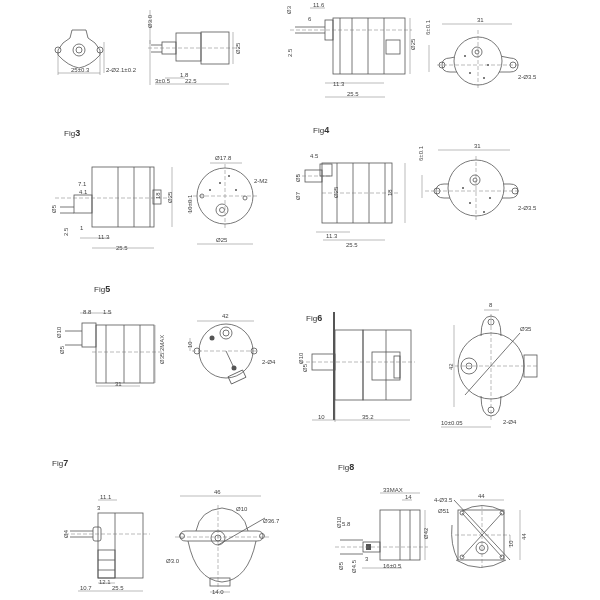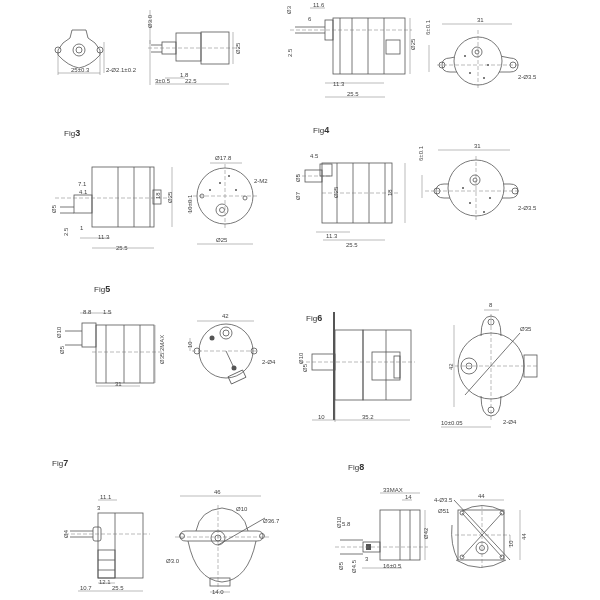--- a/index.html
+++ b/index.html
@@ -14,21 +14,21 @@
   svg text{font-family:"Liberation Sans",sans-serif;font-size:6px;fill:#444;}
 </style>
 </head>
 <body>
 
 <div class="fig-label" style="left:64px;top:128px;"><span>Fig</span><b>3</b></div>
 <div class="fig-label" style="left:313px;top:116px;margin-top:9px;"><span>Fig</span><b>4</b></div>
 <div class="fig-label" style="left:53px;top:284px;margin-left:41px;"><span>Fig</span><b>5</b></div>
 <div class="fig-label" style="left:306px;top:285px;margin-top:28px;"><span>Fig</span><b>6</b></div>
 <div class="fig-label" style="left:52px;top:458px;"><span>Fig</span><b>7</b></div>
-<div class="fig-label" style="left:348px;top:462px;"><span>Fig</span><b>8</b></div>
+<div class="fig-label" style="left:338px;top:462px;"><span>Fig</span><b>8</b></div>
 
 <svg width="600" height="600" viewBox="0 0 600 600">
 
   <g>
     <path class="l" d="M58,50 Q62,42 70,38 L72,30 L86,30 L88,38 Q96,42 100,50 L100,55 Q90,66 79,68 Q68,66 58,55 Z"></path>
     <circle class="l" cx="58" cy="50" r="3"></circle>
       <circle class="l" cx="100" cy="50" r="3"></circle>
     <circle class="l" cx="79" cy="50" r="6"></circle>
       <circle class="l" cx="79" cy="50" r="3"></circle>
     <line class="t" x1="58" y1="73" x2="100" y2="73"></line>

